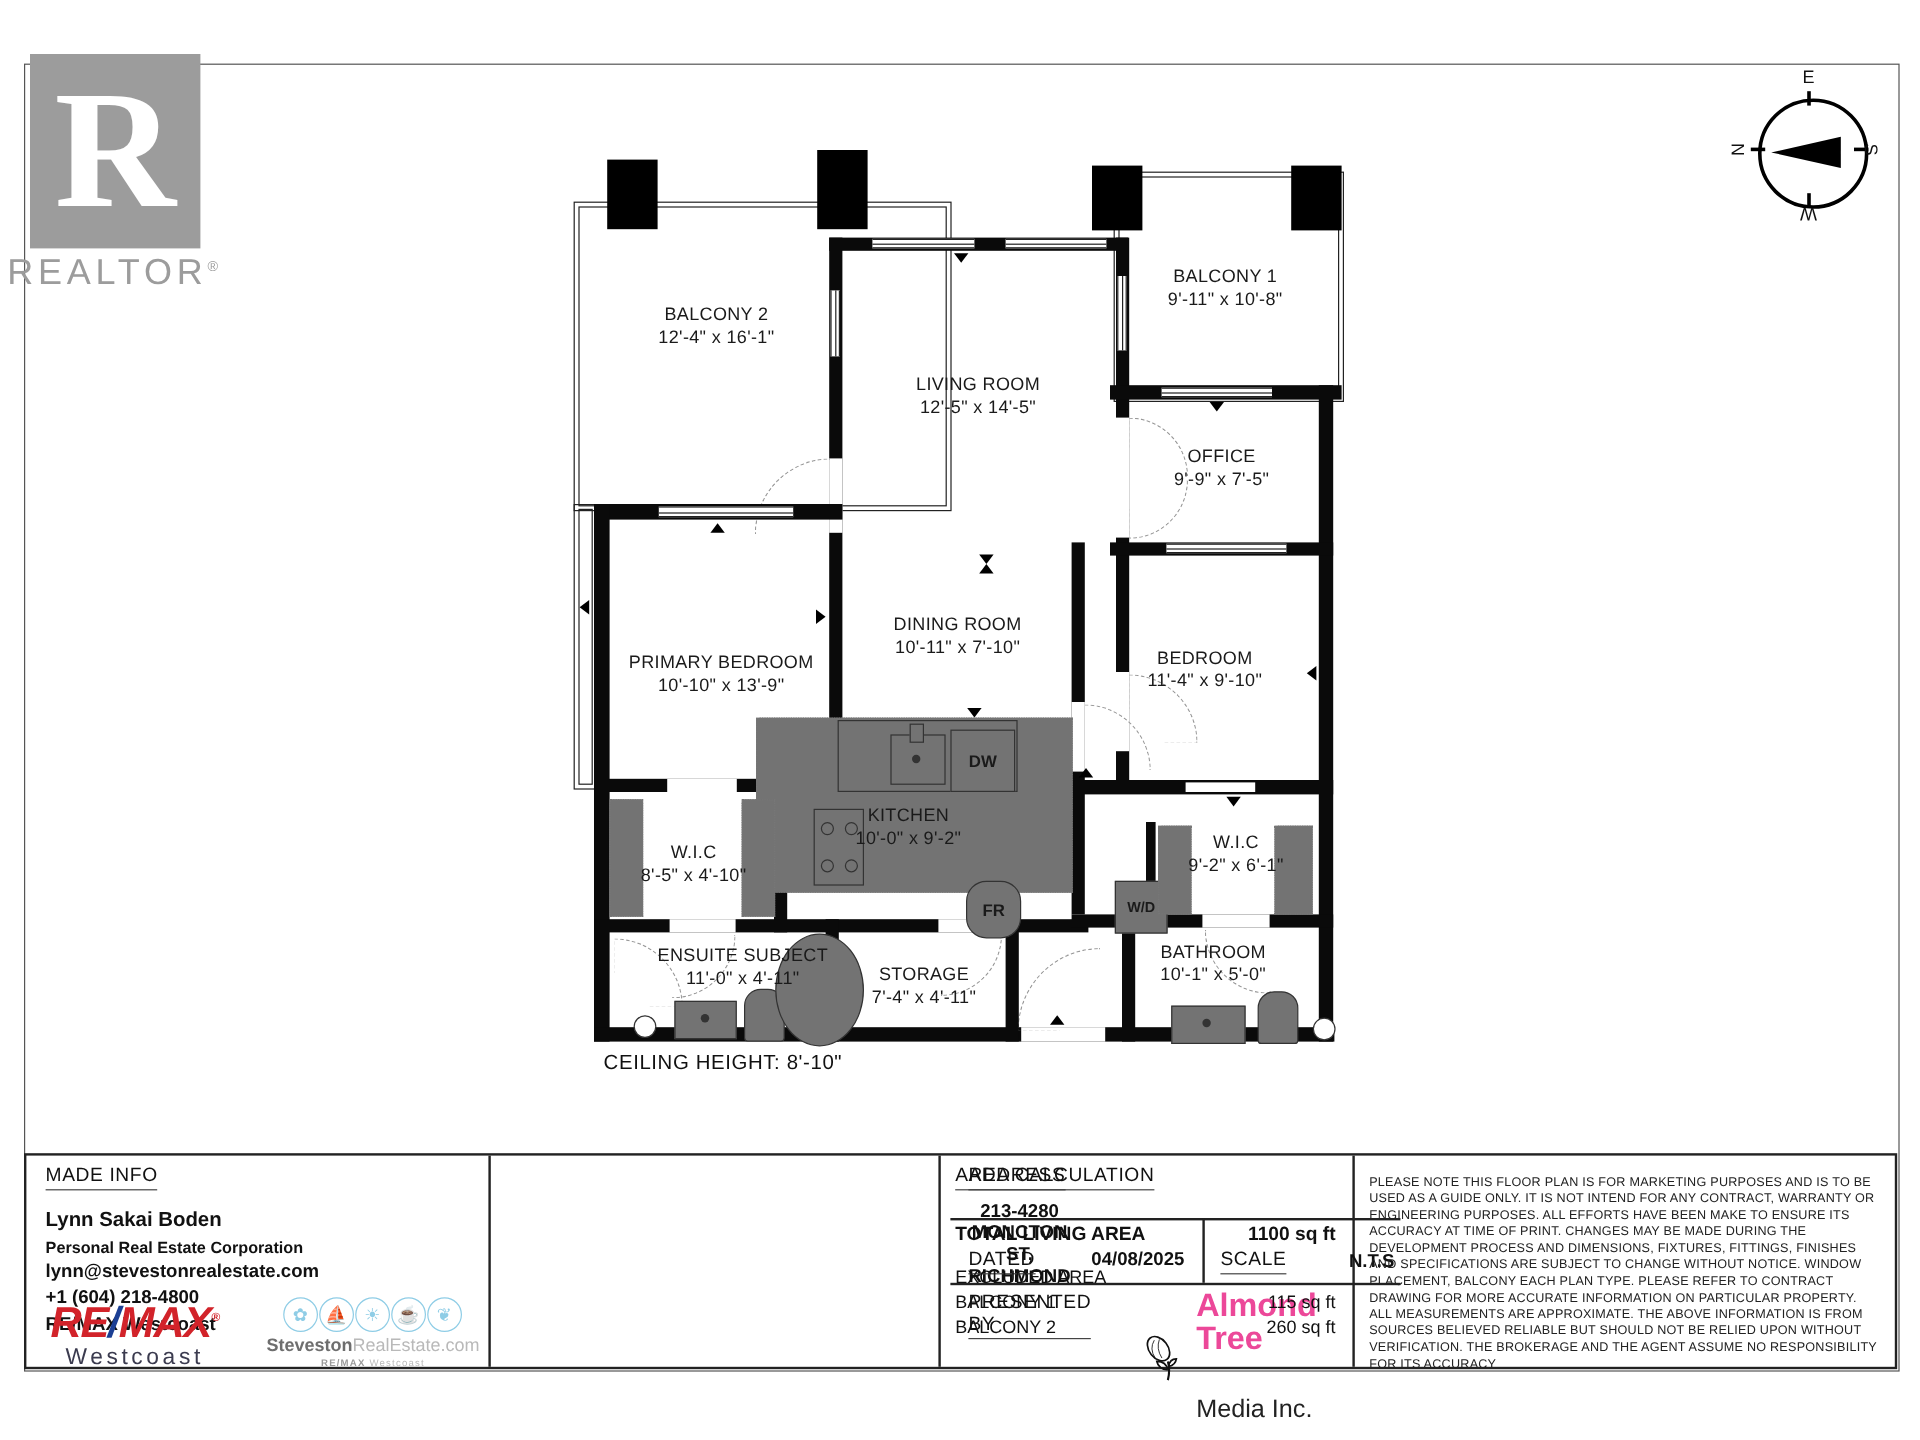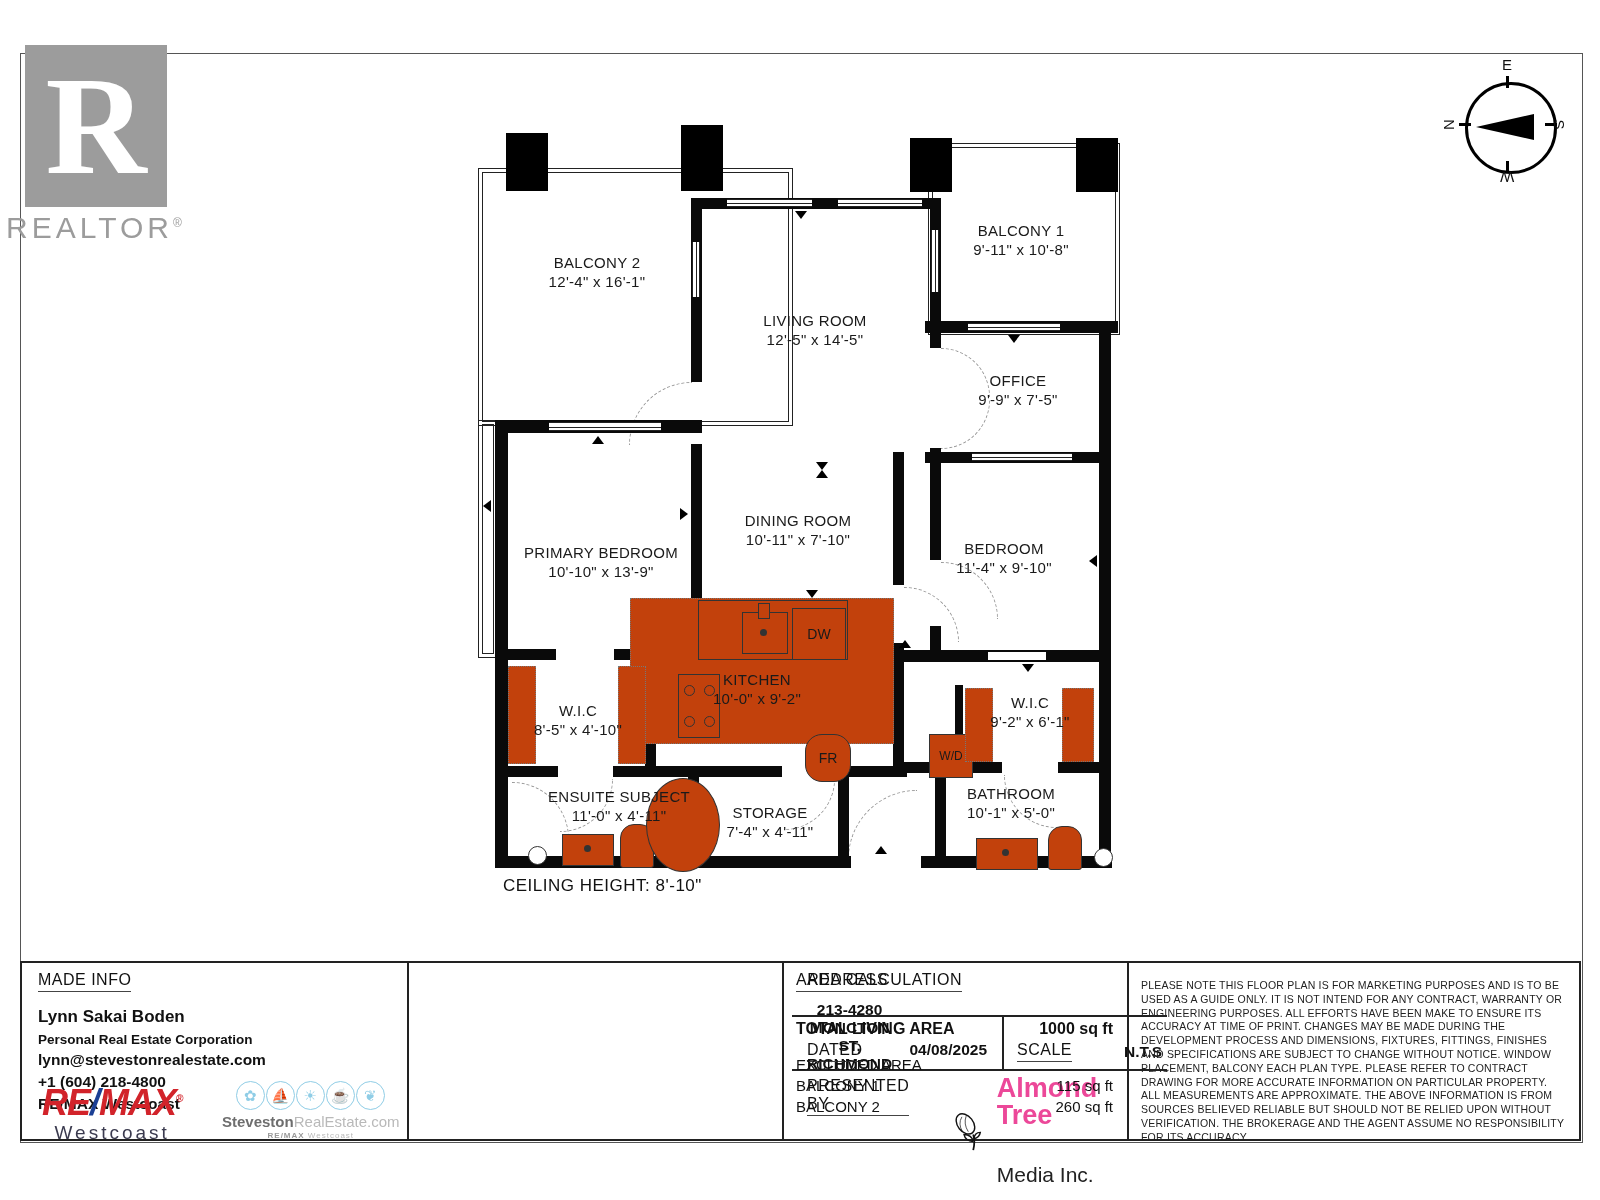--- a/index.html
+++ b/index.html
@@ -29,21 +29,21 @@
   .winh::after{content:"";position:absolute;left:0;right:0;top:50%;height:1px;background:#222;}
   .winv{position:absolute;background:#fff;border-left:1.5px solid #222;border-right:1.5px solid #222;}
   .winv::after{content:"";position:absolute;top:0;bottom:0;left:50%;width:1px;background:#222;}
   .gap{position:absolute;background:#fff;}
   .arc{position:absolute;border:1.2px dashed #999;}
   .a-tl{border-radius:100% 0 0 0;border-right:none;border-bottom:none;}
   .a-tr{border-radius:0 100% 0 0;border-left:none;border-bottom:none;}
   .a-br{border-radius:0 0 100% 0;border-left:none;border-top:none;}
   .a-bl{border-radius:0 0 0 100%;border-right:none;border-top:none;}
   
-  .fx{position:absolute;border:1.5px solid #333;background:#c2410c;}
+  .fx{position:absolute;border:1.5px solid #333;background:#737373;font-weight:bold;}
   .fx.dotted{border:1px dotted #777;}
   .lbl{position:absolute;transform:translate(-50%,-50%);text-align:center;font-size:15px;
        line-height:19px;letter-spacing:.3px;color:#1a1a1a;white-space:nowrap;}
   .fxlbl{position:absolute;font-size:14px;color:#1a1a1a;display:flex;align-items:center;justify-content:center;}
   .dot{position:absolute;width:7px;height:7px;border-radius:50%;background:#333;}
   .circ{position:absolute;border:1.5px solid #333;border-radius:50%;background:#fff;}
   .burner{width:9px;height:9px;border:1px solid #333;border-radius:50%;}
   .tu{position:absolute;width:0;height:0;border-left:6px solid transparent;border-right:6px solid transparent;border-bottom:8px solid #000;}
   .td{position:absolute;width:0;height:0;border-left:6px solid transparent;border-right:6px solid transparent;border-top:8px solid #000;}
   .tr{position:absolute;width:0;height:0;border-top:6px solid transparent;border-bottom:6px solid transparent;border-left:8px solid #000;}
@@ -324,21 +324,21 @@
           <div class="almond-name">Almond Tree</div>
           <div class="almond-sub">Media Inc.</div>
         </div>
       </div>
     </div>
 
     <div class="fcol" id="col3" style="padding:8px 14px;">
       <div class="hdr">AREA CALCULATION</div>
       <div class="kv" style="margin-top:28px;font-weight:700;font-size:16px;">
         <span>TOTAL LIVING AREA</span>
-        <span>1000 sq ft</span>
+        <span>1100 sq ft</span>
       </div>
       <div style="margin-top:18px;font-size:15px;">EXCLUDED AREA</div>
       <div class="kv" style="margin-top:4px;font-size:15px;">
         <span>BALCONY 1</span>
         <span>115 sq ft</span>
       </div>
       <div class="kv" style="margin-top:4px;font-size:15px;">
         <span>BALCONY 2</span>
         <span>260 sq ft</span>
       </div>

